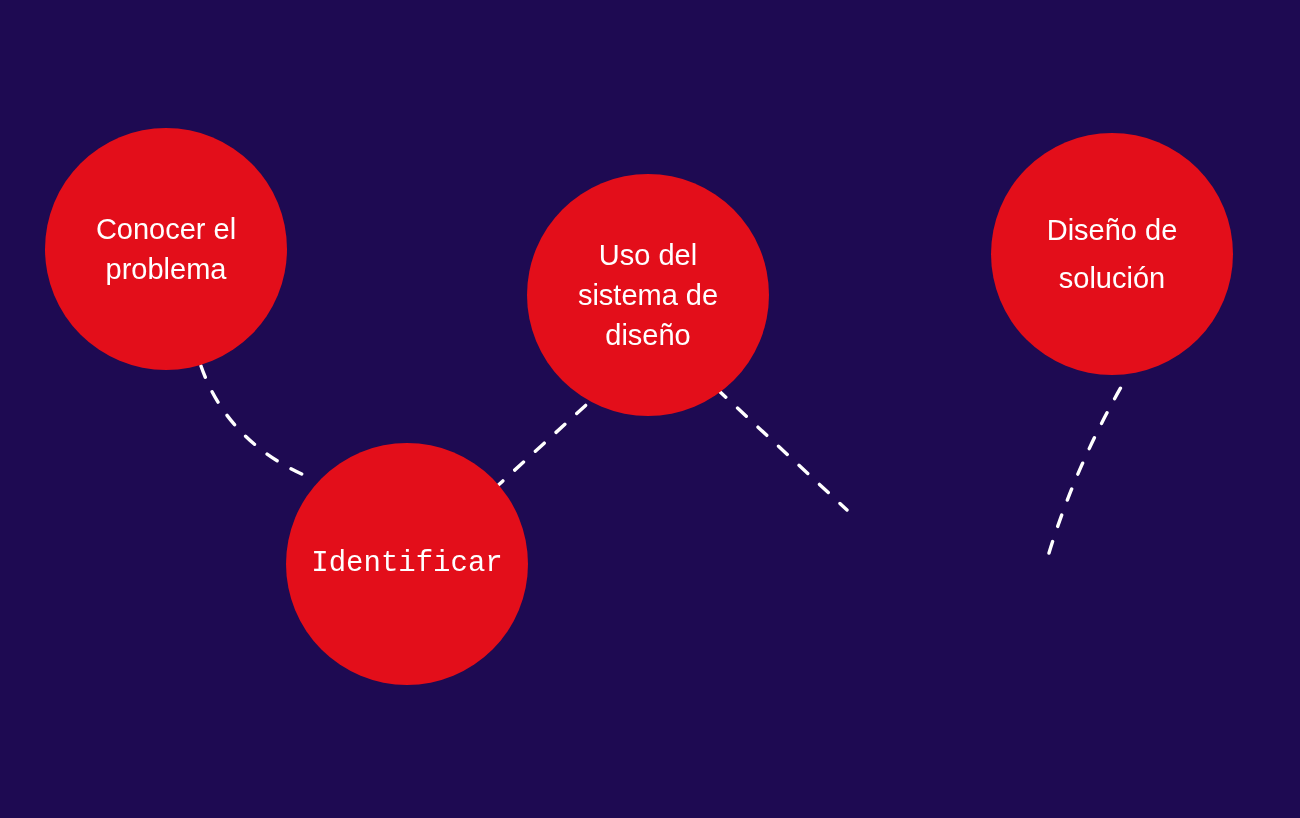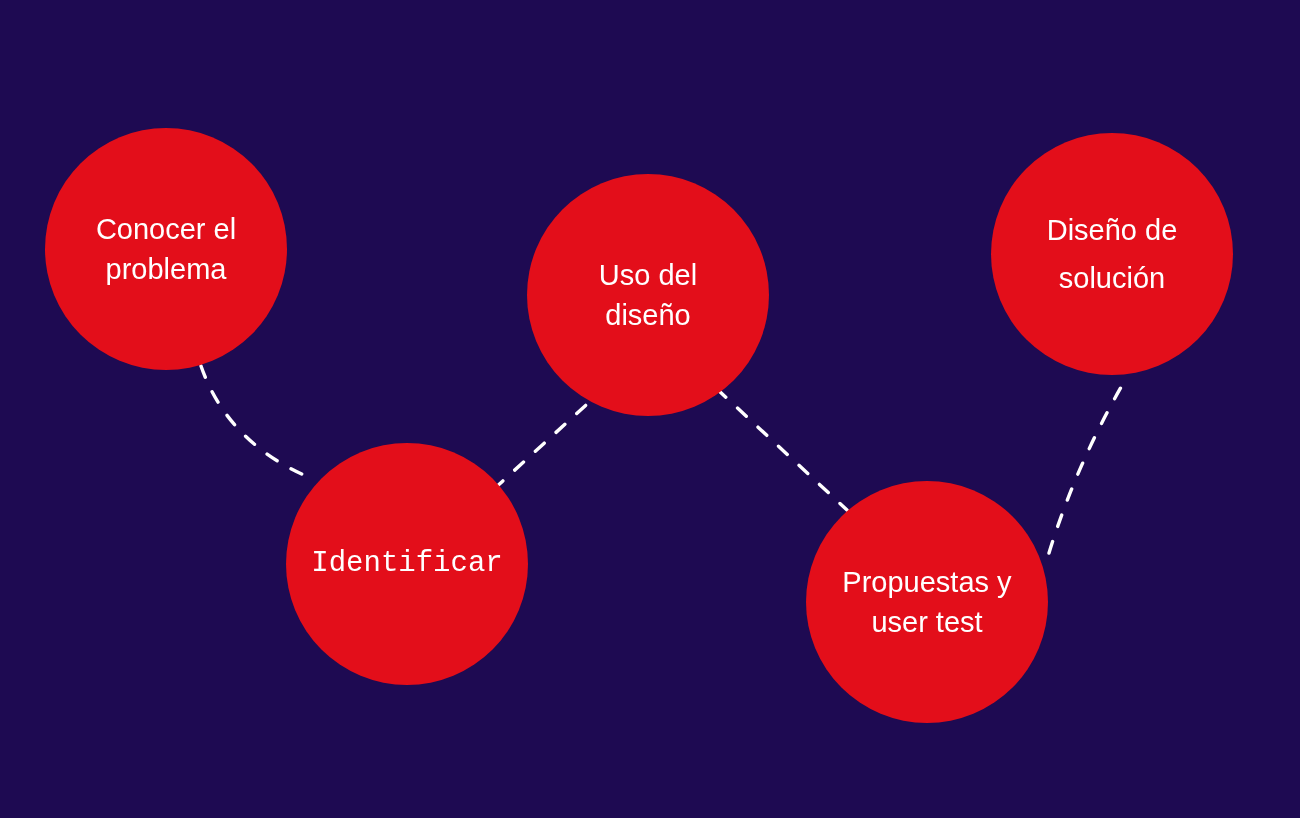--- a/index.html
+++ b/index.html
@@ -69,26 +69,23 @@
     <span>Conocer el</span>
     <span>problema</span>
   </div>
 
   <div class="step-circle c2">
     <span>Identificar</span>
   </div>
 
   <div class="step-circle c3">
     <span>Uso del</span>
+    <span>sistema de</span>
     <span>diseño</span>
   </div>
 
-  <div class="step-circle c4">
-    <span>Propuestas y</span>
-    <span>user test</span>
-  </div>
 
   <div class="step-circle c5">
     <span>Diseño de</span>
     <span>solución</span>
   </div>
 
 </div>
 
 </body></html>

